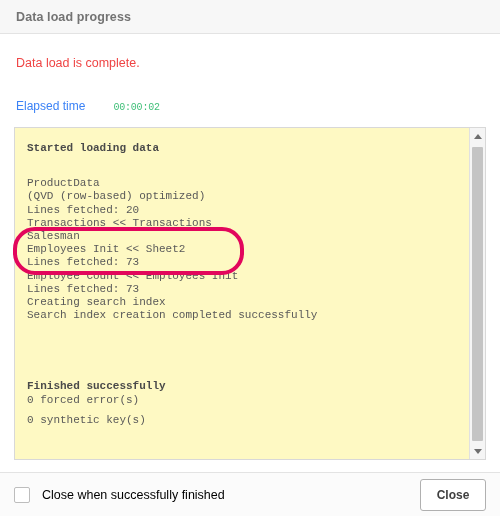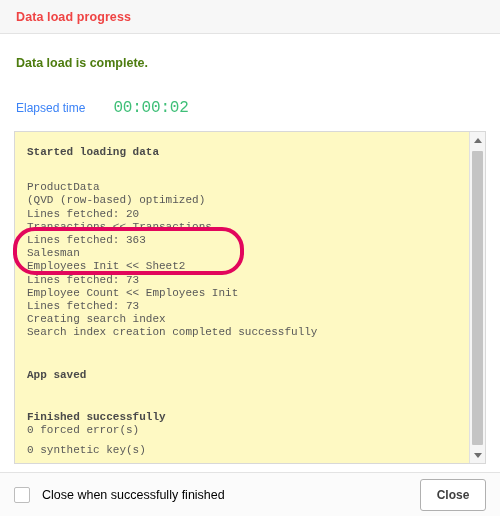--- a/index.html
+++ b/index.html
@@ -32,56 +32,56 @@
     background: #f7f7f7;
     border-bottom: 1px solid #e3e3e3;
     display: flex;
     align-items: center;
     padding: 0 16px;
     box-sizing: border-box;
   }
   .dialog-title {
     font-size: 12.5px;
     font-weight: bold;
-    color: #ef4444;
+    color: #737373;
     letter-spacing: 0.1px;
   }
 
   
   .dialog-body {
     flex: 1 1 auto;
     padding: 0 14px;
     box-sizing: border-box;
     position: relative;
     display: flex;
     flex-direction: column;
     background: #ffffff;
   }
 
   .status-line {
     margin-top: 22px;
     font-size: 12.5px;
-    font-weight: bold;
-    color: #4d7c0f;
+    font-weight: normal;
+    color: #ef4444;
     padding-left: 2px;
   }
 
   .elapsed-row {
     margin-top: 29px;
     display: flex;
     align-items: baseline;
     padding-left: 2px;
   }
   .elapsed-label {
     font-size: 12px;
     color: #3b82f6;
   }
   .elapsed-value {
     font-family: "Liberation Mono", "DejaVu Sans Mono", monospace;
-    font-size: 16px;
+    font-size: 10px;
     color: #3fbf78;
     margin-left: 28px;
     letter-spacing: -0.2px;
   }
 
   
   .log-panel {
     margin-top: 14px;
     position: relative;
     height: 333px;
@@ -239,31 +239,29 @@
 
     <div class="log-panel">
 
       <div class="log-scrollarea" id="log-scrollarea">
           <div class="log-line bold">Started loading data</div>
           <div class="log-line spacer-lg"></div>
           <div class="log-line">ProductData</div>
           <div class="log-line">(QVD (row-based) optimized)</div>
           <div class="log-line">Lines fetched: 20</div>
           <div class="log-line">Transactions &lt;&lt; Transactions</div>
-          <div class="log-line">Lines fetched: 363</div>
           <div class="log-line">Salesman</div>
           <div class="log-line">Employees Init &lt;&lt; Sheet2</div>
           <div class="log-line">Lines fetched: 73</div>
           <div class="log-line">Employee Count &lt;&lt; Employees Init</div>
           <div class="log-line">Lines fetched: 73</div>
           <div class="log-line">Creating search index</div>
           <div class="log-line">Search index creation completed successfully</div>
           <div class="log-line spacer-lg"></div>
           <div class="log-line spacer-sm"></div>
-          <div class="log-line bold">App saved</div>
           <div class="log-line spacer-lg"></div>
           <div class="log-line spacer-sm"></div>
           <div class="log-line bold">Finished successfully</div>
           <div class="log-line">0 forced error(s)</div>
           <div class="log-line spacer-sm"></div>
           <div class="log-line">0 synthetic key(s)</div>
         </div>
 
       <div class="scrollbar">
         <div class="sb-btn up">

